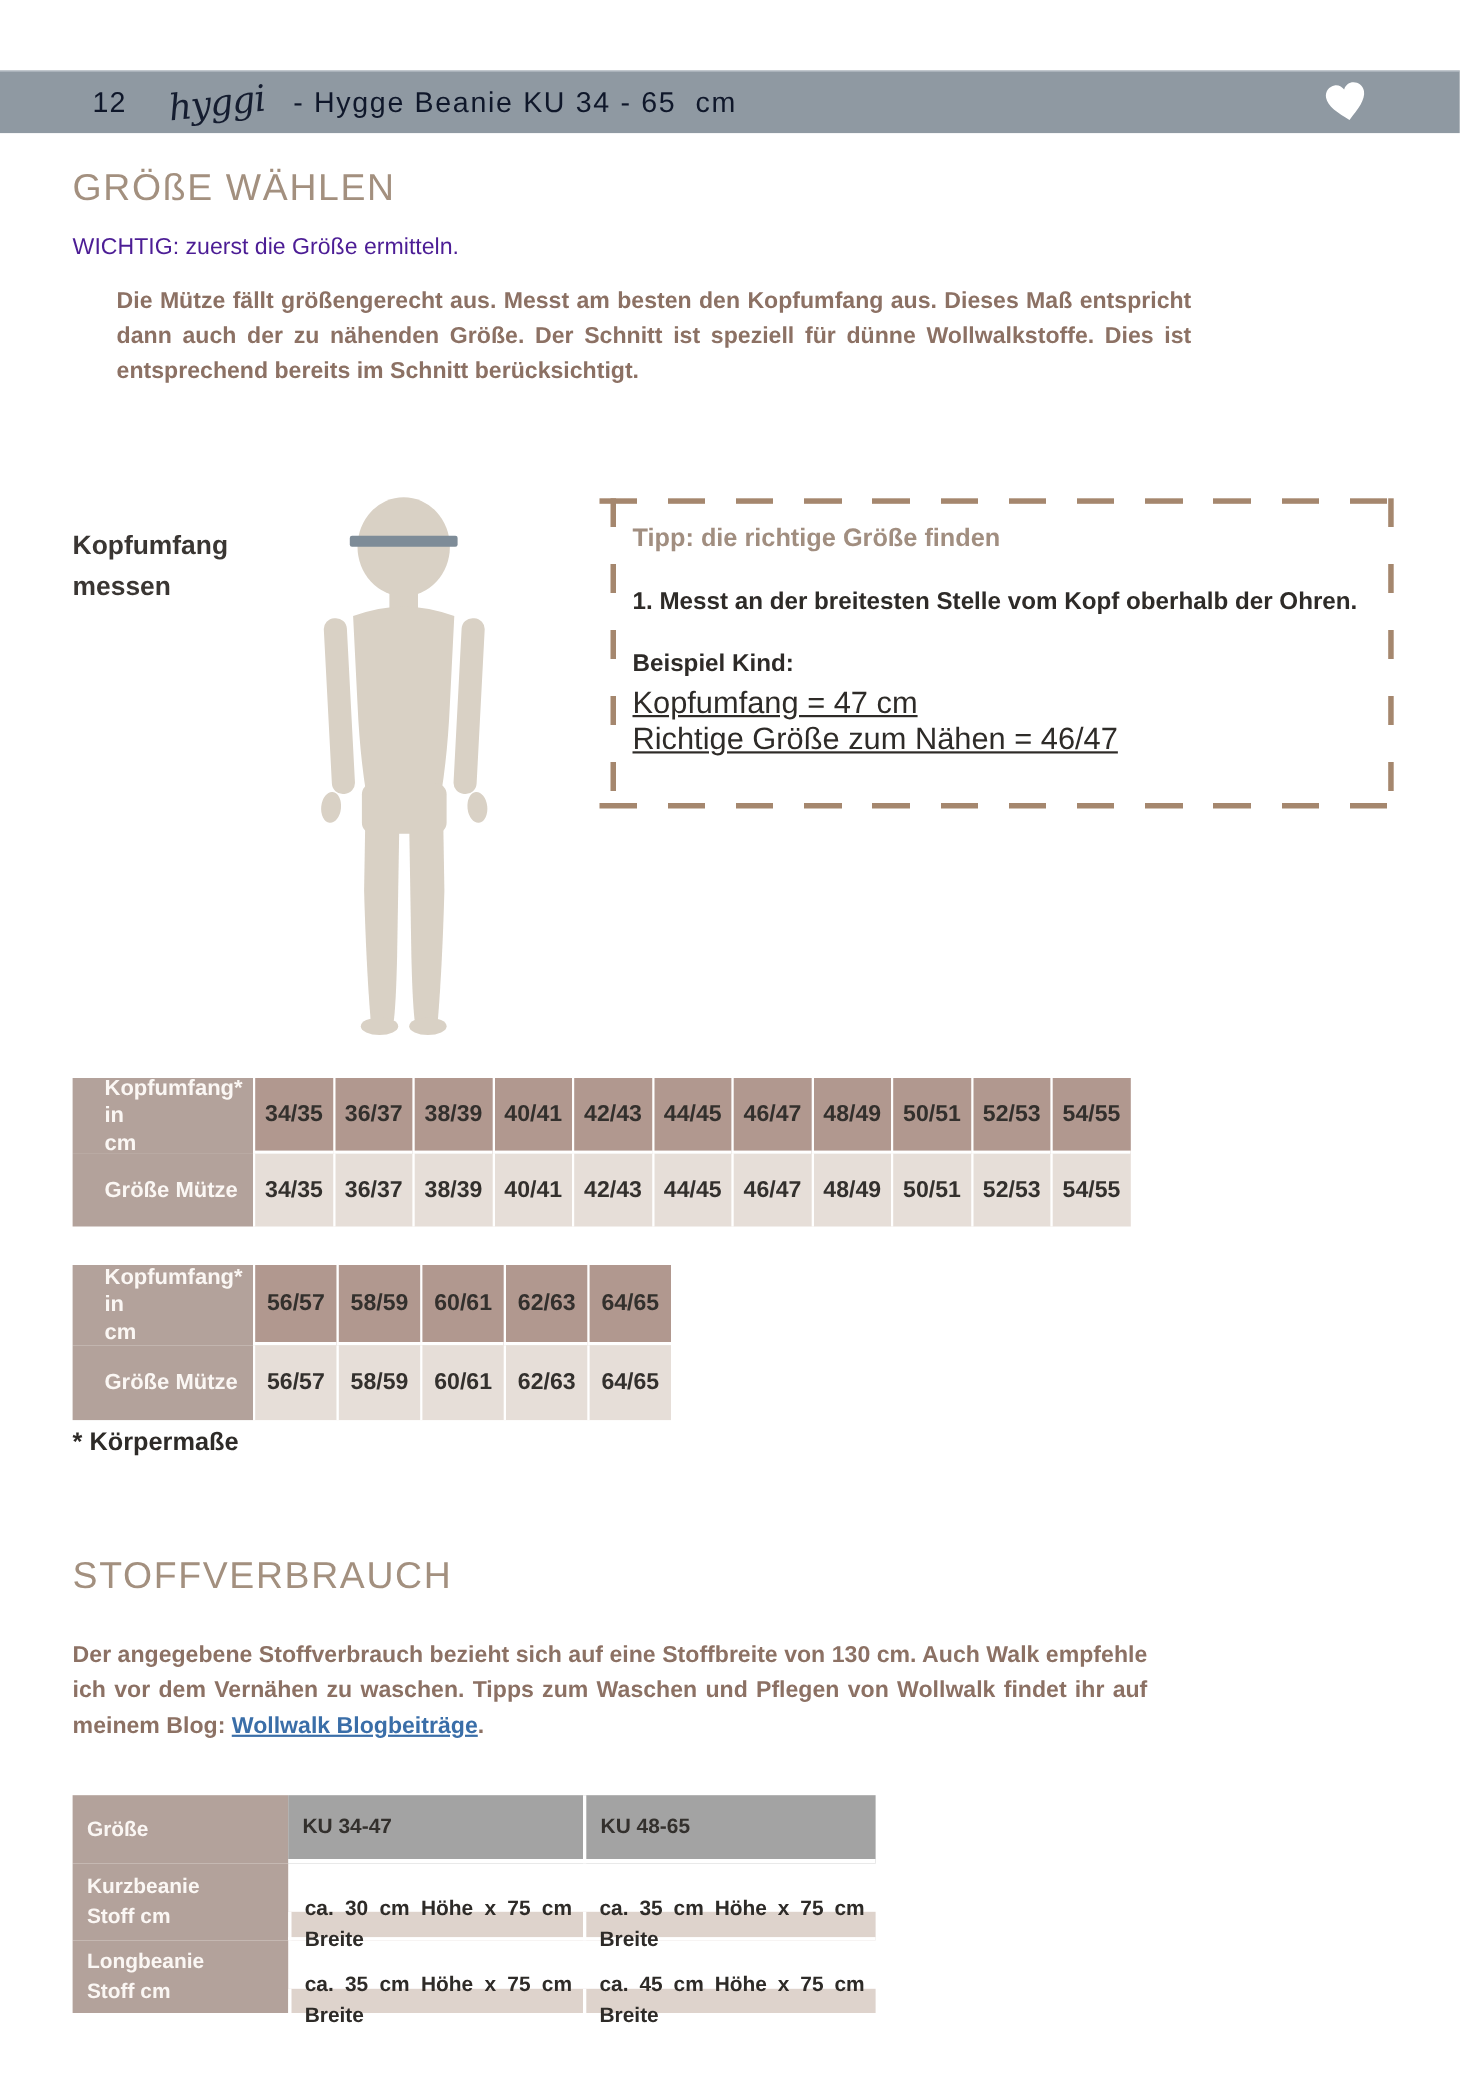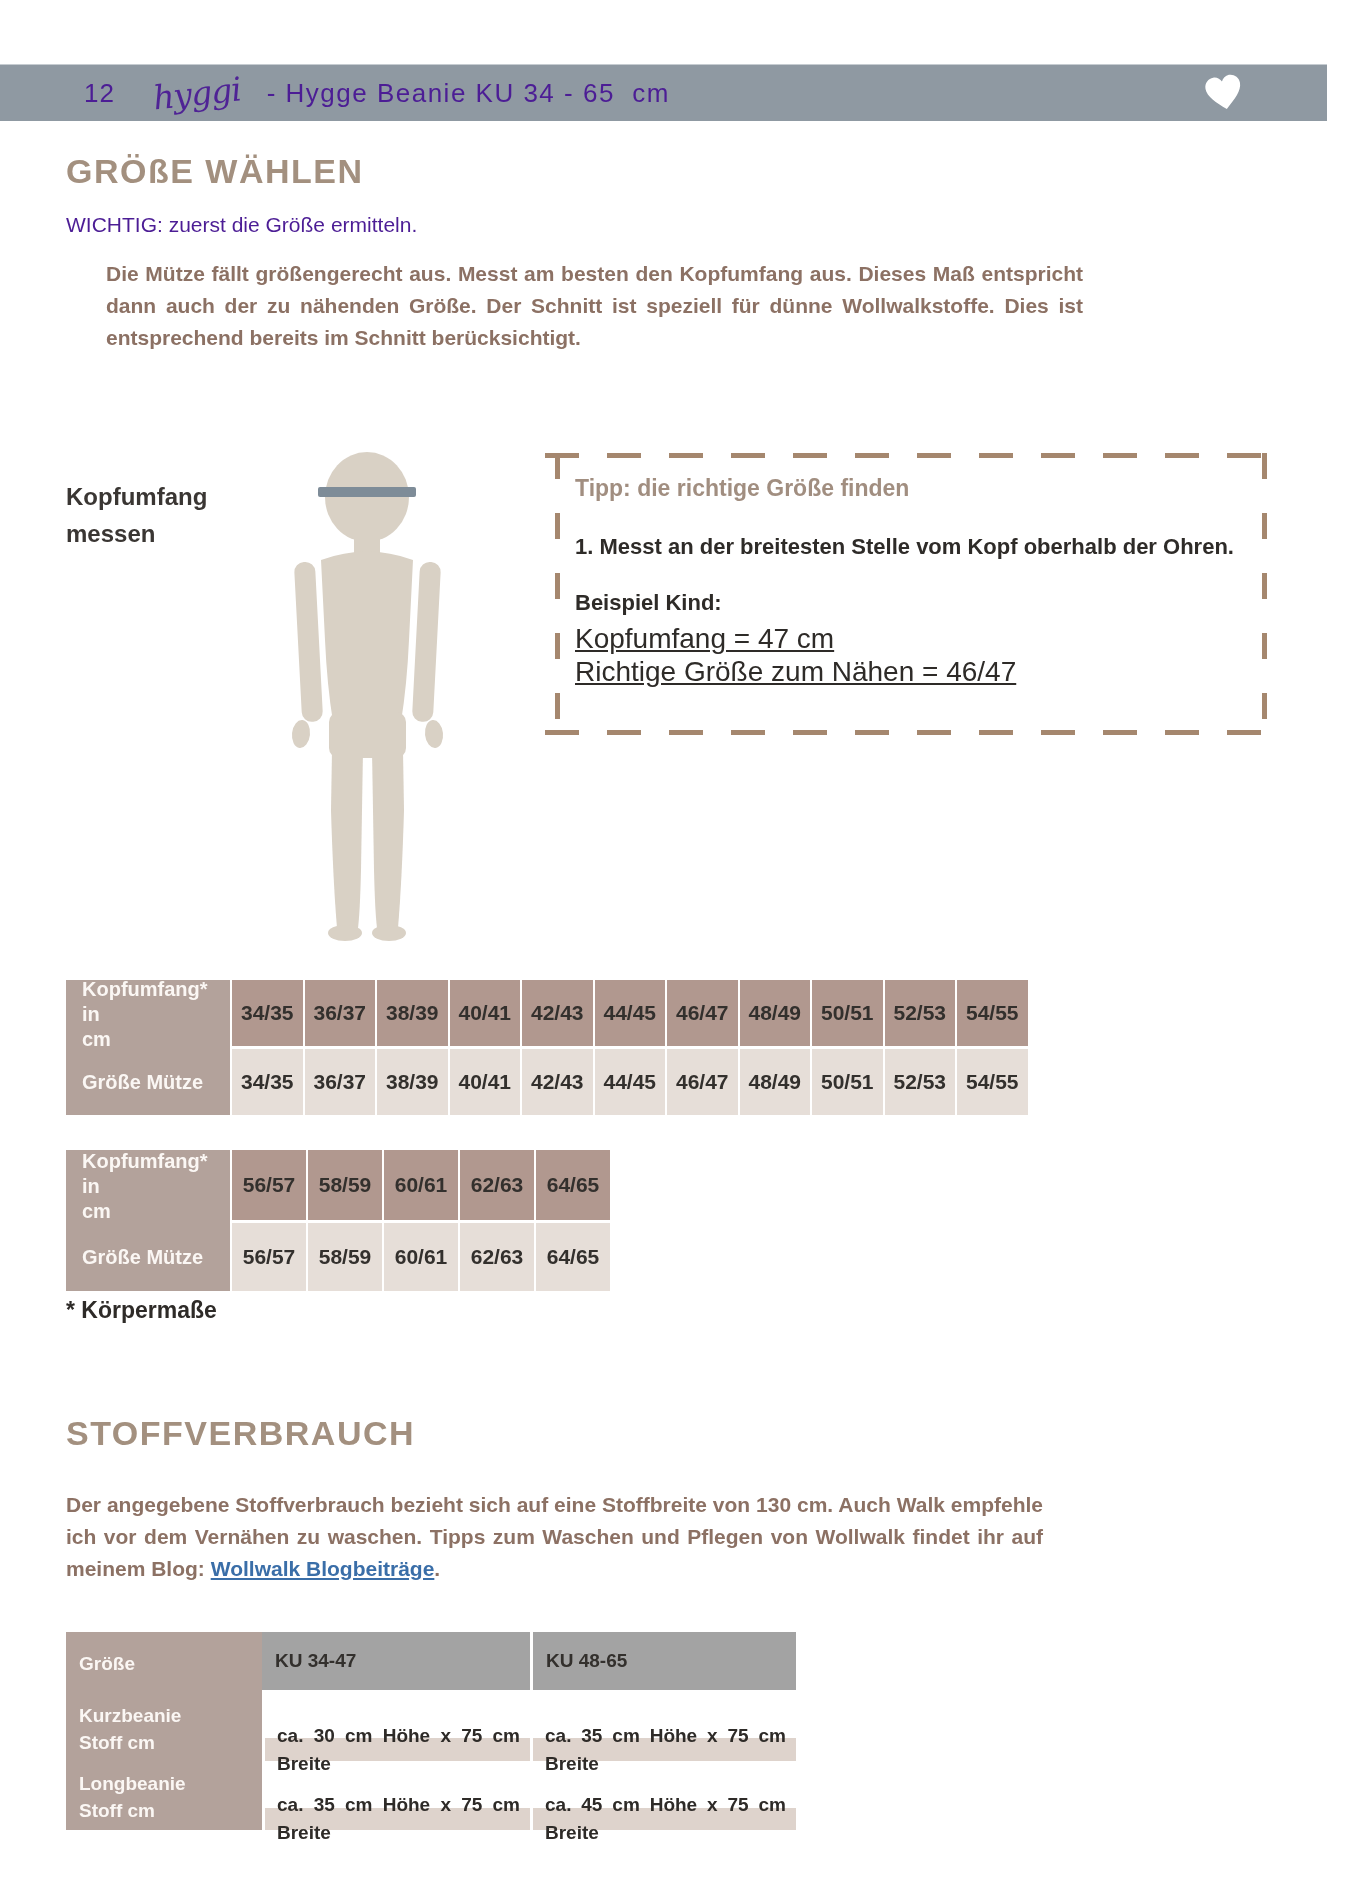--- a/index.html
+++ b/index.html
@@ -4,32 +4,32 @@
 <style>
   html,body{margin:0;padding:0;background:#ffffff;}
   .page{
     position:relative;width:1346px;height:1902px;background:#ffffff;overflow:hidden;
     font-family:"Liberation Sans",sans-serif;color:#2e2b28;
   }
   
   .topbar{
     position:absolute;left:0;top:64px;width:1327px;height:56px;
     background:#8f99a2;border-top:1px solid #c6ccd1;
-    display:flex;align-items:center;color:#4c1d95;
+    display:flex;align-items:center;color:#0f172a;
   }
   .pagenum{margin-left:84px;font-size:26px;letter-spacing:1px;}
   .logo-script{
     margin-left:38px;font-family:"DejaVu Serif",serif;font-style:italic;
     font-size:33px;transform:rotate(-6deg);letter-spacing:-1px;opacity:.95;
   }
   .bar-title{margin-left:26px;font-size:26px;letter-spacing:1.5px;white-space:pre;}
   .heart{position:absolute;left:1203px;top:8px;width:42px;height:40px;transform:rotate(-10deg);}
   
   .h1{
-    position:absolute;left:66px;font-size:34px;font-weight:700;color:#a3907f;
+    position:absolute;left:66px;font-size:34px;font-weight:400;color:#a3907f;
     letter-spacing:1.5px;
   }
   
   .brown-par{
     position:absolute;left:66px;width:977px;color:#8c7164;font-weight:bold;
     font-size:21px;line-height:32px;text-align:justify;
   }
   .brown-line{position:absolute;left:66px;color:#4c1d95;font-weight:normal;font-size:21px;}
   
   .fig-label{position:absolute;left:66px;top:478px;font-size:24px;font-weight:600;color:#3a3633;line-height:37px;}
@@ -46,21 +46,21 @@
   }
   .tip-title{font-size:23px;font-weight:600;color:#a18e80;margin:0 0 28px 0;}
   .tip-step{font-size:22px;font-weight:600;color:#2e2b28;line-height:34px;text-align:justify;width:660px;margin:0 0 26px 0;}
   .tip-example b{display:block;font-size:22px;color:#2e2b28;margin-bottom:6px;}
   .tip-example div{font-size:28px;font-weight:500;color:#2e2b28;line-height:33px;text-decoration:underline;}
   
   .size-table{position:absolute;display:grid;}
   .size-table-1{left:66px;top:980px;grid-template-columns:164px repeat(11,72.5px);grid-template-rows:69px 66px;}
   .size-table-2{left:66px;top:1150px;grid-template-columns:164px repeat(5,76px);grid-template-rows:73px 68px;}
   .cell{display:flex;align-items:center;justify-content:center;font-size:21px;font-weight:600;color:#33302d;}
-  .lab{background:#b3a29b;color:#fbf7f4;justify-content:flex-start;padding-left:16px;box-sizing:border-box;
+  .lab{background:#b3a29b;color:#fbf7f4;justify-content:flex-start;padding-left:29px;box-sizing:border-box;
        font-size:20px;font-weight:600;white-space:pre-line;line-height:25px;}
   .d1{background:#b1988f;border-left:2px solid #fff;border-bottom:3px solid #fff;}
   .d2{background:#e6ded8;border-left:2px solid #fff;}
   .footnote{position:absolute;left:66px;top:1297px;font-size:23px;font-weight:600;color:#2e2b28;}
   
   .blog-link{color:#3a6ea8;font-weight:bold;text-decoration:underline;cursor:pointer;}
   
   .fabric-table{position:absolute;left:66px;top:1632px;display:grid;
     grid-template-columns:196px 268px 266px;grid-template-rows:62px 70px 66px;}
   .fcell{display:flex;align-items:center;font-size:19px;box-sizing:border-box;}

